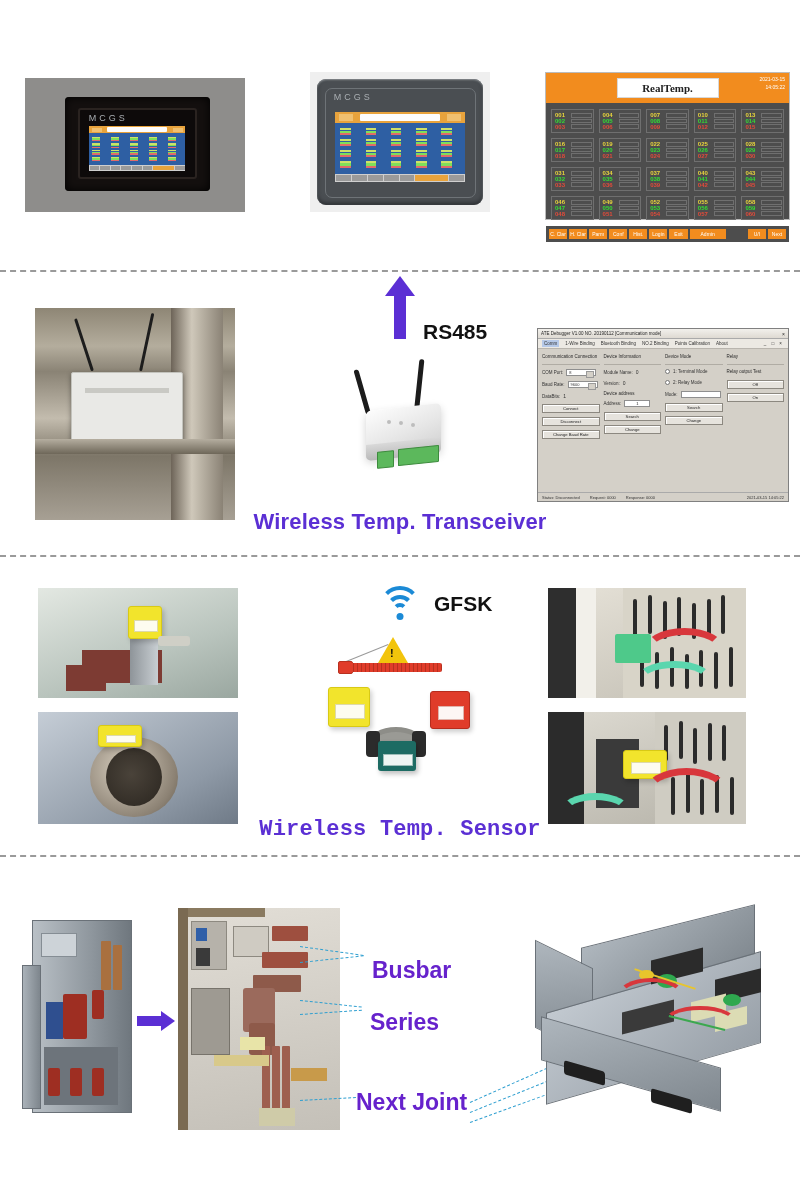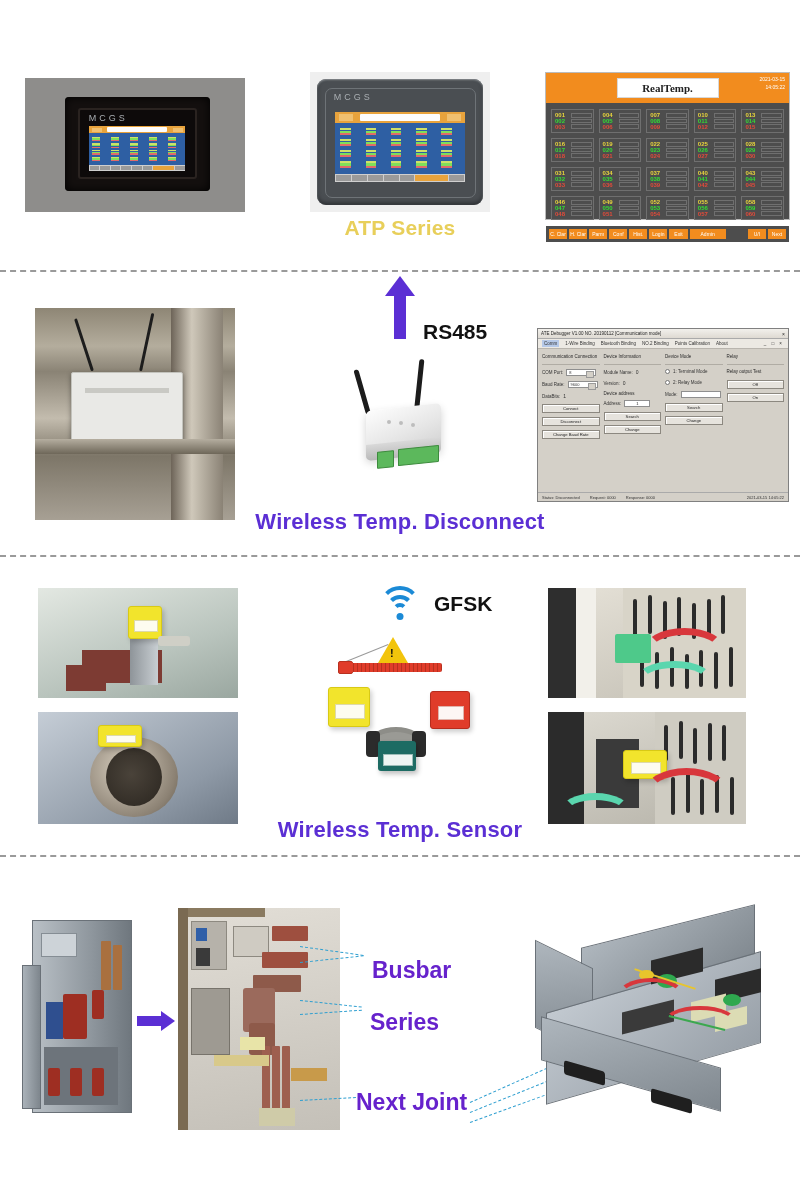--- a/index.html
+++ b/index.html
@@ -913,21 +913,20 @@
         <div class="rt-btn">Hist.</div>
         <div class="rt-btn">Login</div>
         <div class="rt-btn">Exit</div>
         <div class="rt-btn wide">Admin</div>
         <div class="rt-btn blank"></div>
         <div class="rt-btn">U/I</div>
         <div class="rt-btn">Next</div>
       </div>
   </div>
 
-  <div class="lbl-gold" style="left:0; top:216px; width:800px;">ATP Series</div>
 
   <div class="divider" style="top:270px;"></div>
 
   <div class="photo s2a" style="left:35px; top:308px; width:200px; height:212px;">
     <div class="rail"></div>
     <div class="pipe"></div>
     <div class="ant" style="left:28%; top:4%; height:26%; transform:rotate(-18deg);"></div>
     <div class="ant" style="left:52%; top:2%; height:28%; transform:rotate(12deg);"></div>
     <div class="box"></div>
     <div class="din"></div>
@@ -1038,21 +1037,21 @@
       <span>Request: 0000</span>
       <span>Response: 0000</span>
       <span style="margin-left:auto;">2021-03-15 14:05:22</span>
     </div>
   </div>
 
   <div class="arrow-purple" style="left:394px; top:292px; width:12px; height:47px;"></div>
   <div class="arrow-head" style="left:385px; top:276px; border-left:15px solid transparent; border-right:15px solid transparent; border-bottom:20px solid #5b2fd4;"></div>
   <div class="lbl-black" style="left:423px; top:320px;">RS485</div>
 
-  <div class="lbl-purple" style="left:0; top:509px; width:800px;">Wireless Temp. Disconnect</div>
+  <div class="lbl-purple" style="left:0; top:509px; width:800px;">Wireless Temp. Transceiver</div>
 
   <div class="divider" style="top:555px;"></div>
 
   <div class="wifi-ic" style="left:378px; top:586px; width:44px; height:34px;">
     <b style="top:0; width:42px; height:42px;"></b>
     <b style="top:9px; width:28px; height:28px;"></b>
     <b style="top:17px; width:15px; height:15px;"></b>
     <div class="wifi-dot"></div>
   </div>
   <div class="lbl-black" style="left:434px; top:592px;">GFSK</div>
@@ -1125,21 +1124,21 @@
       <i style="left:66%; top:56%; height:34%;"></i>
       <i style="left:82%; top:58%; height:34%;"></i>
     </div>
     <div style="position:absolute;left:0;top:0;width:18%;height:100%;background:#2b2b2b;"></div>
     <div style="position:absolute;left:24%;top:24%;width:22%;height:62%;background:#3a3a3a;"></div>
     <div class="sn-yellow" style="left:38%; top:34%; width:22%; height:26%;"></div>
     <div class="cable-red" style="left:48%; top:50%; width:44%; height:46%;"></div>
     <div class="cable-green" style="left:6%; top:72%; width:36%; height:34%;"></div>
   </div>
 
-  <div class="lbl-purple" style="left:0; top:817px; width:800px;">Wireless Temp. Sensor</div>
+  <div class="lbl-purple" style="left:0; top:817px; width:800px;font-family:Liberation Mono, monospace;">Wireless Temp. Sensor</div>
 
   <div class="divider" style="top:855px;"></div>
 
   <div class="cab" style="left:22px; top:912px; width:120px; height:205px;">
     <div class="cab-body" style="left:8%; top:4%; width:84%; height:94%;"></div>
     <div class="cab-door" style="left:0; top:26%; width:16%; height:70%;"></div>
     <div style="position:absolute;left:16%;top:10%;width:30%;height:12%;background:#cdd3d8;border:1px solid #858d94;"></div>
     <div class="redpart" style="left:34%; top:40%; width:20%; height:22%;"></div>
     <div class="redpart" style="left:58%; top:38%; width:10%; height:14%;"></div>
     <div class="copper" style="left:66%; top:14%; width:8%; height:24%;"></div>

